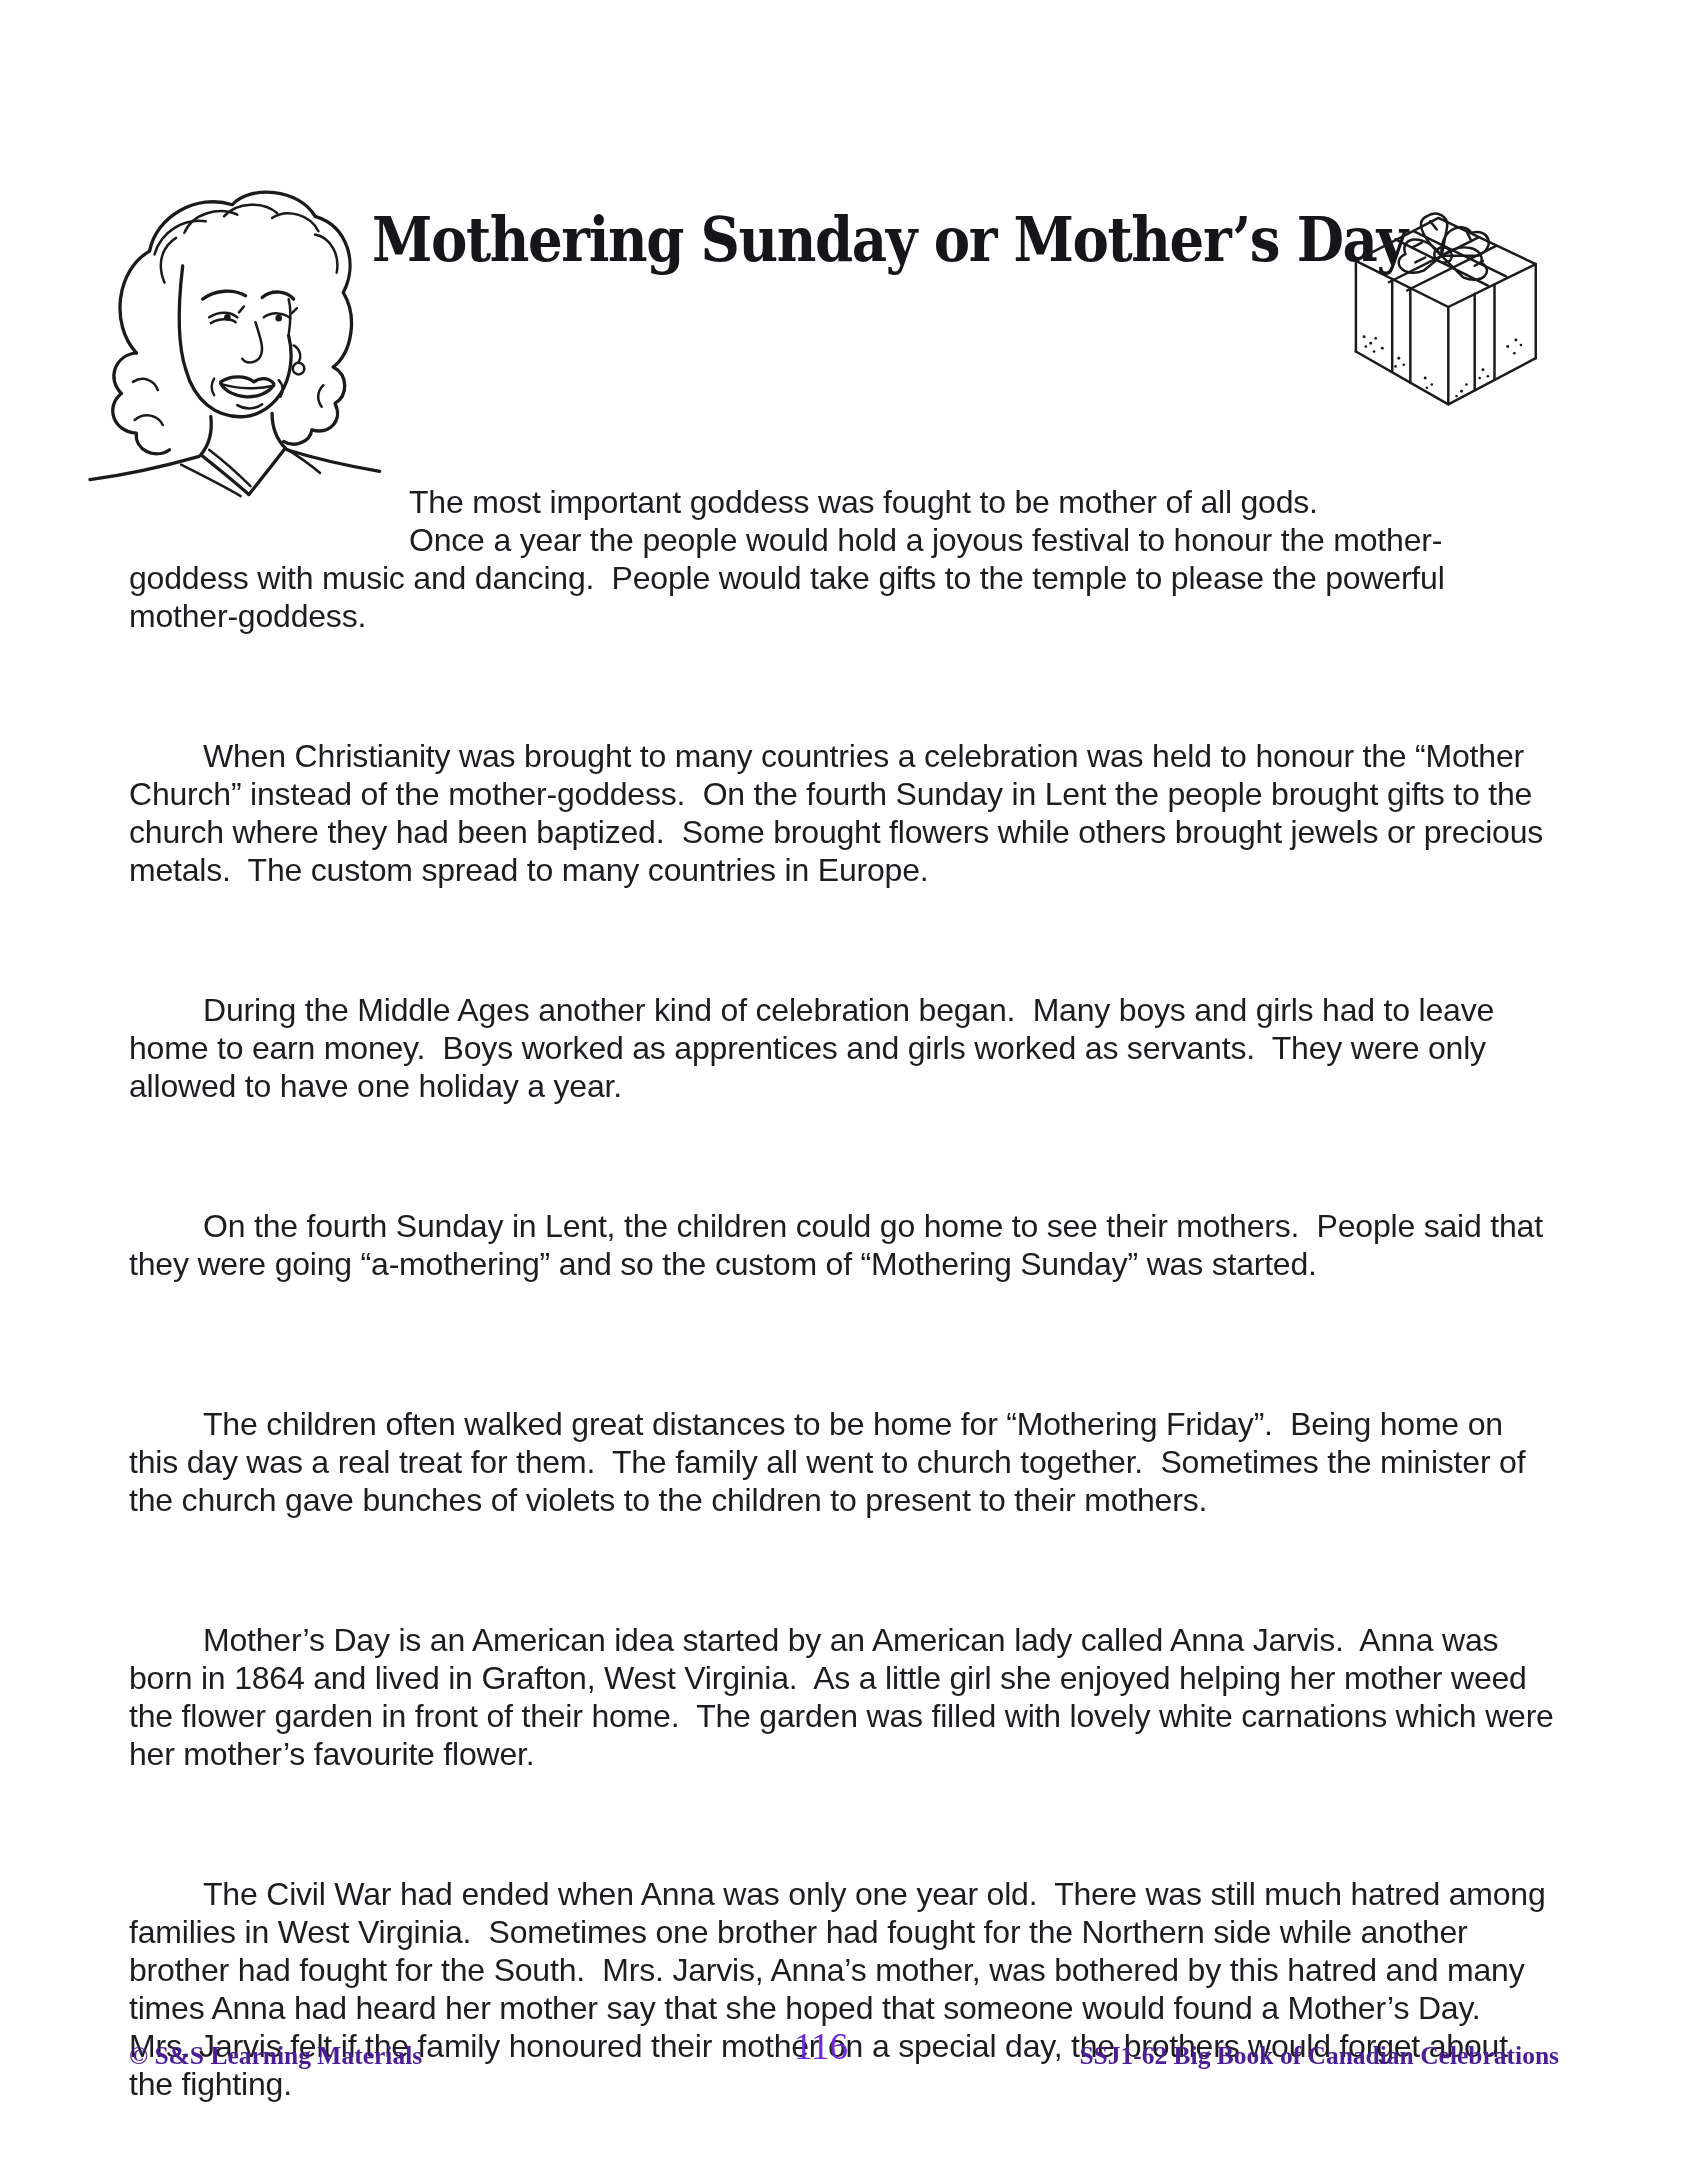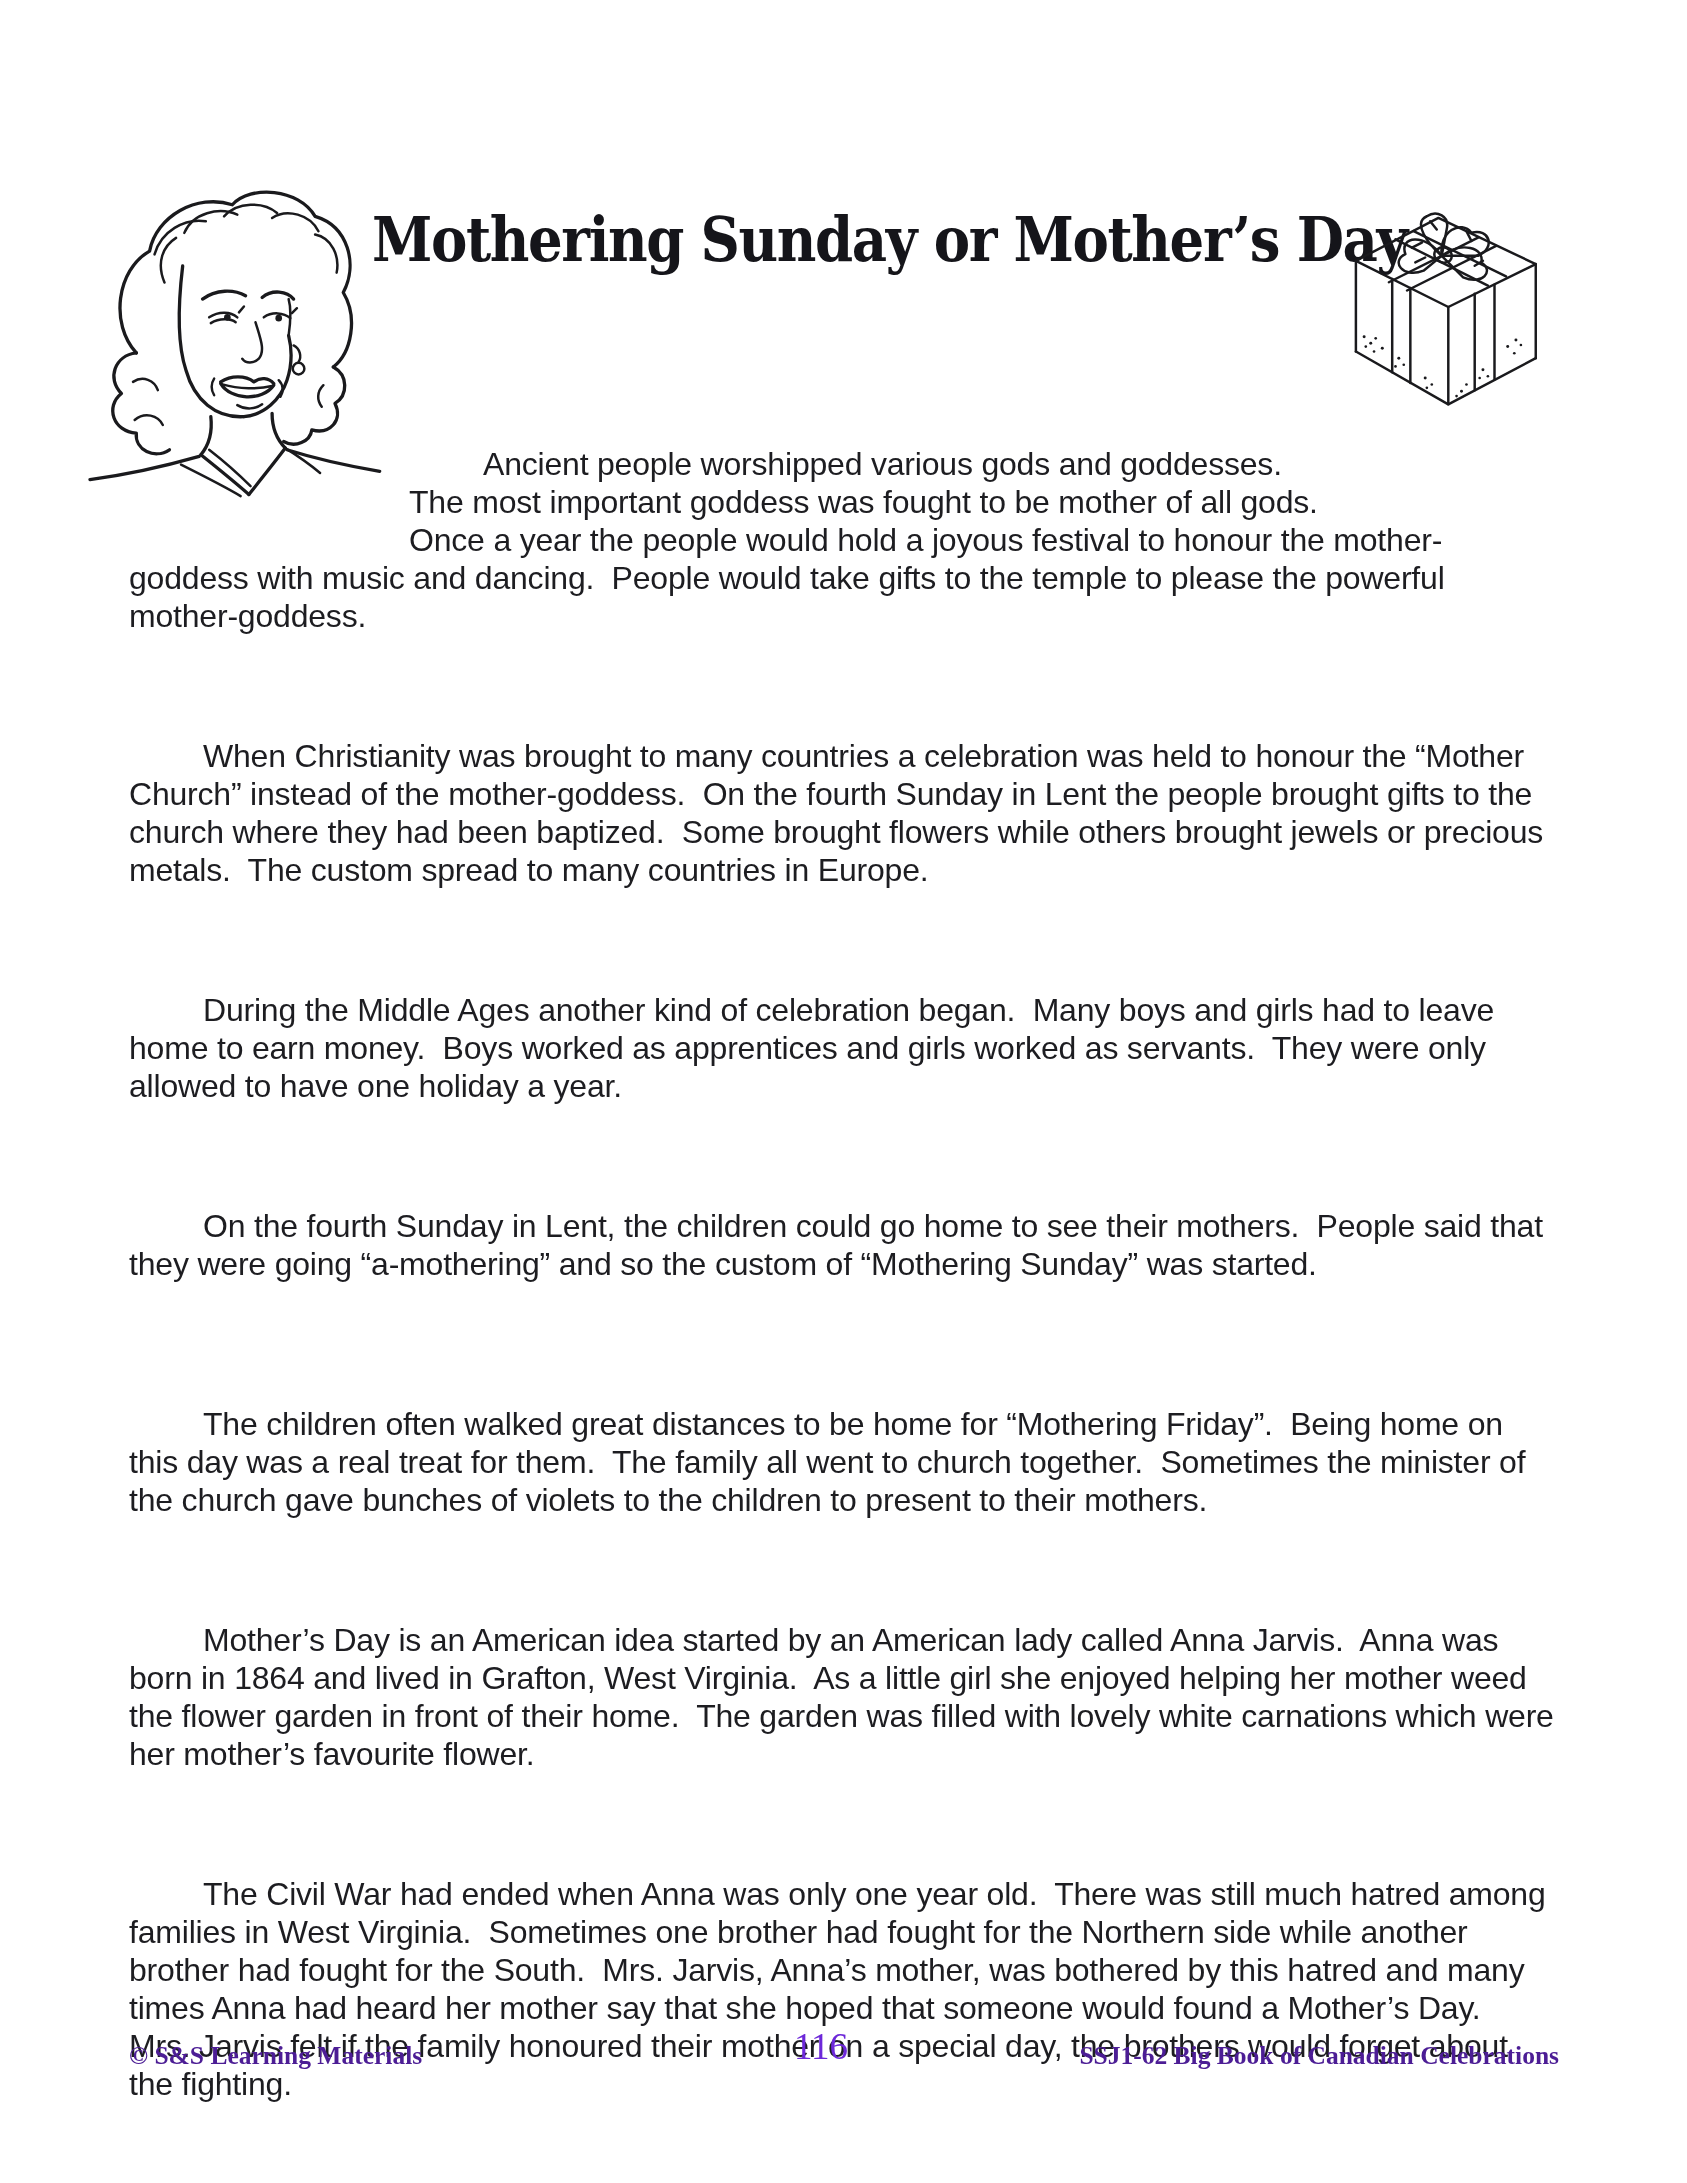--- a/index.html
+++ b/index.html
@@ -150,21 +150,21 @@
       <circle class="dot" cx="166" cy="196" r="1.8"></circle>
         <circle class="dot" cx="172" cy="204" r="1.6"></circle>
       <circle class="dot" cx="162" cy="206" r="1.6"></circle>
         <circle class="dot" cx="140" cy="222" r="1.8"></circle>
       <circle class="dot" cx="146" cy="214" r="1.6"></circle>
         <circle class="dot" cx="134" cy="228" r="1.6"></circle>
     </svg>
   </div>
 
   <div class="textblock">
-    <p><span class="spacer-left"></span><span>Ancient people worshipped various gods and goddesses.</span><br><span>The most important goddess was fought to be mother of all gods.</span><br><span>Once a year the people would hold a joyous festival to honour the mother-goddess with music and dancing.  People would take gifts to the temple to please the powerful mother-goddess.</span></p>
+    <p><span class="spacer-left"></span><br><span>The most important goddess was fought to be mother of all gods.</span><br><span>Once a year the people would hold a joyous festival to honour the mother-goddess with music and dancing.  People would take gifts to the temple to please the powerful mother-goddess.</span></p>
     <p>When Christianity was brought to many countries a celebration was held to honour the “Mother Church” instead of the mother-goddess.  On the fourth Sunday in Lent the people brought gifts to the church where they had been baptized.  Some brought flowers while others brought jewels or precious metals.  The custom spread to many countries in Europe.</p>
     <p>During the Middle Ages another kind of celebration began.  Many boys and girls had to leave home to earn money.  Boys worked as apprentices and girls worked as servants.  They were only allowed to have one holiday a year.</p>
     <p>On the fourth Sunday in Lent, the children could go home to see their mothers.  People said that they were going “a-mothering” and so the custom of “Mothering Sunday” was started.</p>
     <p class="gap-before">The children often walked great distances to be home for “Mothering Friday”.  Being home on this day was a real treat for them.  The family all went to church together.  Sometimes the minister of the church gave bunches of violets to the children to present to their mothers.</p>
     <p>Mother’s Day is an American idea started by an American lady called Anna Jarvis.  Anna was born in 1864 and lived in Grafton, West Virginia.  As a little girl she enjoyed helping her mother weed the flower garden in front of their home.  The garden was filled with lovely white carnations which were her mother’s favourite flower.</p>
     <p>The Civil War had ended when Anna was only one year old.  There was still much hatred among families in West Virginia.  Sometimes one brother had fought for the Northern side while another brother had fought for the South.  Mrs. Jarvis, Anna’s mother, was bothered by this hatred and many times Anna had heard her mother say that she hoped that someone would found a Mother’s Day.  Mrs. Jarvis felt if the family honoured their mother on a special day, the brothers would forget about the fighting.</p>
     
     
   </div>
 

